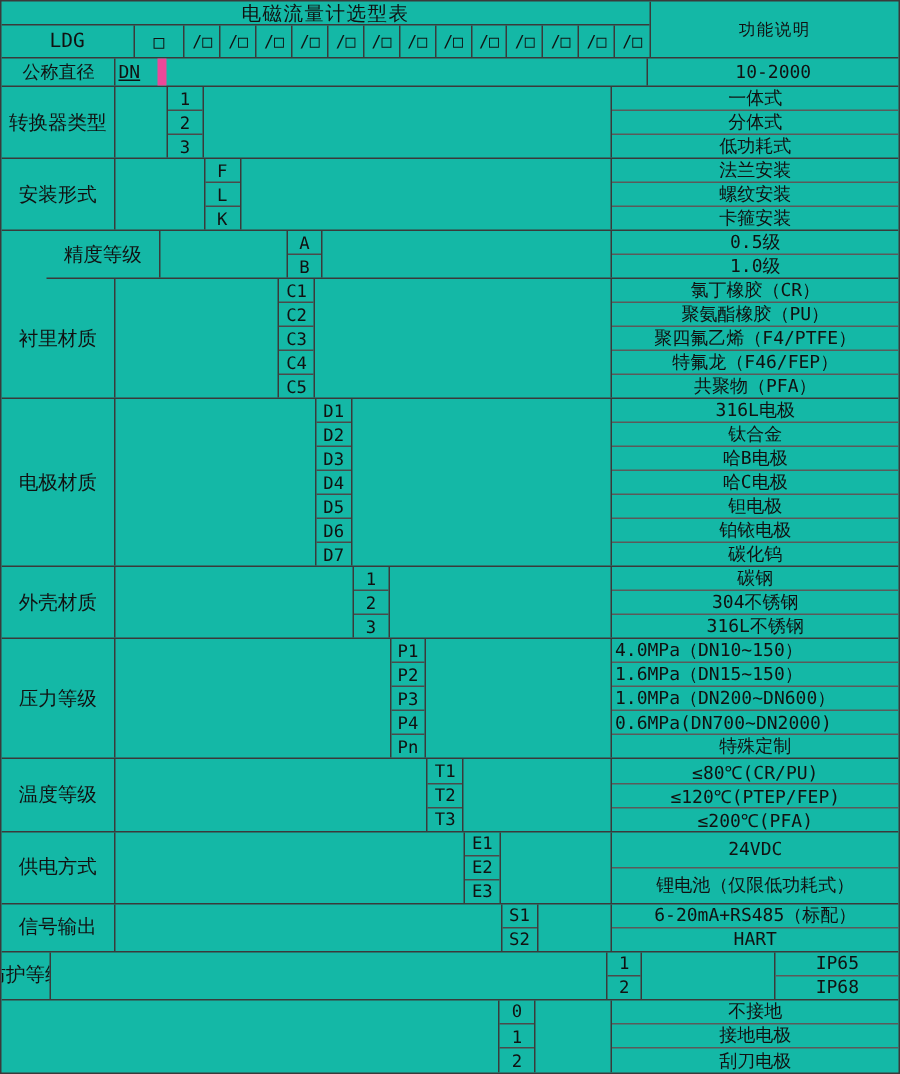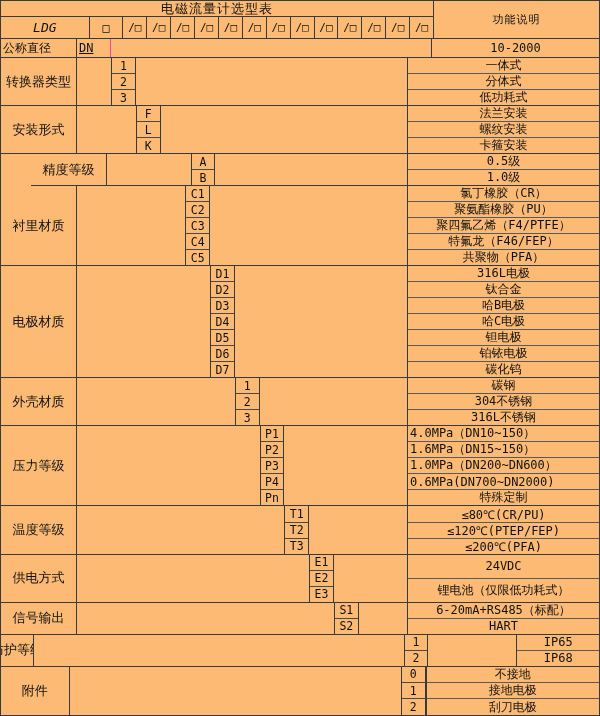--- a/index.html
+++ b/index.html
@@ -6,62 +6,61 @@
   html, body { background: #fff; }
   body {
     font-family: "Liberation Sans", sans-serif;
     color: #111;
     width: 600px;
   }
   .table {
     width: 600px;
     height: 716px;
     border: 1px solid #3a3a3a;
-    background: #fdba74;
+    background: #14b8a6;
     overflow: hidden;
     display: flex;
     flex-direction: column;
   }
   .mono { font-family: "DejaVu Sans Mono", monospace; }
 
   
   .hdr { display: flex; height: 38px; border-bottom: 1px solid #3a3a3a; flex: 0 0 auto; }
   .hdr-left { width: 432px; display: flex; flex-direction: column; }
   .title-row {
     height: 16px; border-bottom: 1px solid #3a3a3a;
     display: flex; align-items: center; justify-content: center;
     font-size: 13px; letter-spacing: 1px;
   }
   .ldg-row { flex: 1; display: flex; }
   .ldg-cell {
     width: 92px; border-right: 1px solid #3a3a3a;
     display: flex; align-items: center; justify-content: center;
     font-size: 13px;
-    font-style: italic;
   }
   .sq-cell {
     width: 34px;
     display: flex; align-items: center; justify-content: center;
     font-size: 12px;
   }
   .box-cell {
     width: 24.77px; border-left: 1px solid #3a3a3a;
     display: flex; align-items: center; justify-content: center;
     font-size: 11px; transform: skewX(0deg); white-space: nowrap; overflow: hidden;
   }
   .desc-hdr {
     width: 168px; border-left: 1px solid #3a3a3a;
     display: flex; align-items: center; justify-content: center;
     font-size: 11px; letter-spacing: 1px; font-family: Liberation Mono, monospace;
   }
 
   
   .dn-row { display: flex; height: 19px; border-bottom: 1px solid #3a3a3a; flex: 0 0 auto; font-size: 12px; }
-  .dn-label { width: 76px; border-right: 1px solid #3a3a3a; display: flex; align-items: center; padding-left: 2px; }
-  .dn-code { width: 34px; border-right: 1px solid #ec4899; display: flex; align-items: center; padding-left: 2px; text-decoration: underline; }
+  .dn-label { width: 76px; border-right: 1px solid #3a3a3a; display: flex; align-items: center; padding-left: 14px; }
+  .dn-code { width: 34px; border-right: 6px solid #ec4899; display: flex; align-items: center; padding-left: 2px; text-decoration: underline; }
   .dn-fill { flex: 1; }
   .dn-desc { width: 168px; border-left: 1px solid #3a3a3a; display: flex; align-items: center; justify-content: center; }
 
   
   .groups { flex: 1; display: flex; flex-direction: column; }
   .block { display: flex; border-bottom: 1px solid #3a3a3a; flex: 0 0 auto; }
   .block:last-child { border-bottom: none; }
   .g-label {
     width: 76px; border-right: 1px solid #3a3a3a;
     display: flex; align-items: center; justify-content: center;
@@ -296,21 +295,20 @@
           <div class="opt-box mono">1</div>
           <div class="opt-box mono">2</div>
         </div>
         <div class="fill-right"></div>
         <div class="desc-col">
           <div class="desc-row mono">IP65</div>
           <div class="desc-row mono">IP68</div>
         </div>
       </div>
       <div class="block" style="height: 48.06px;">
-        <div class="g-label">附件</div>
         <div class="fill-left" style="width: 331.24px;"></div>
         <div class="opt-col">
           <div class="opt-box mono">0</div>
           <div class="opt-box mono">1</div>
           <div class="opt-box mono">2</div>
         </div>
         <div class="fill-right"></div>
         <div class="desc-col">
           <div class="desc-row mono">不接地</div>
           <div class="desc-row mono">接地电极</div>

